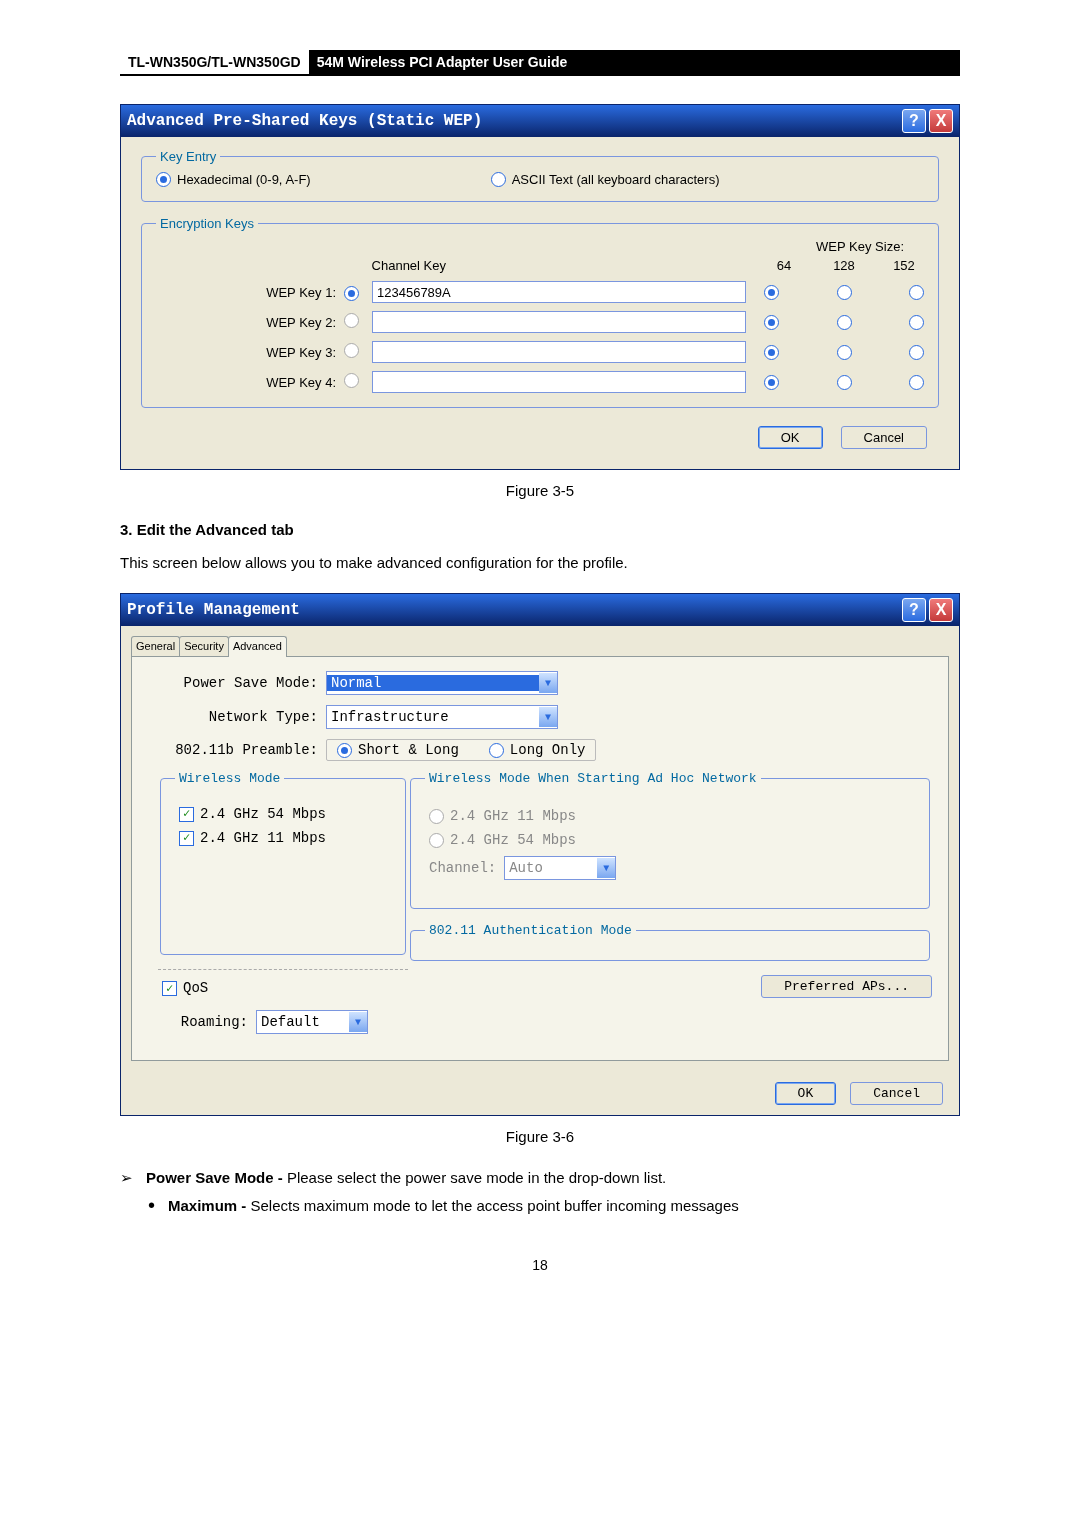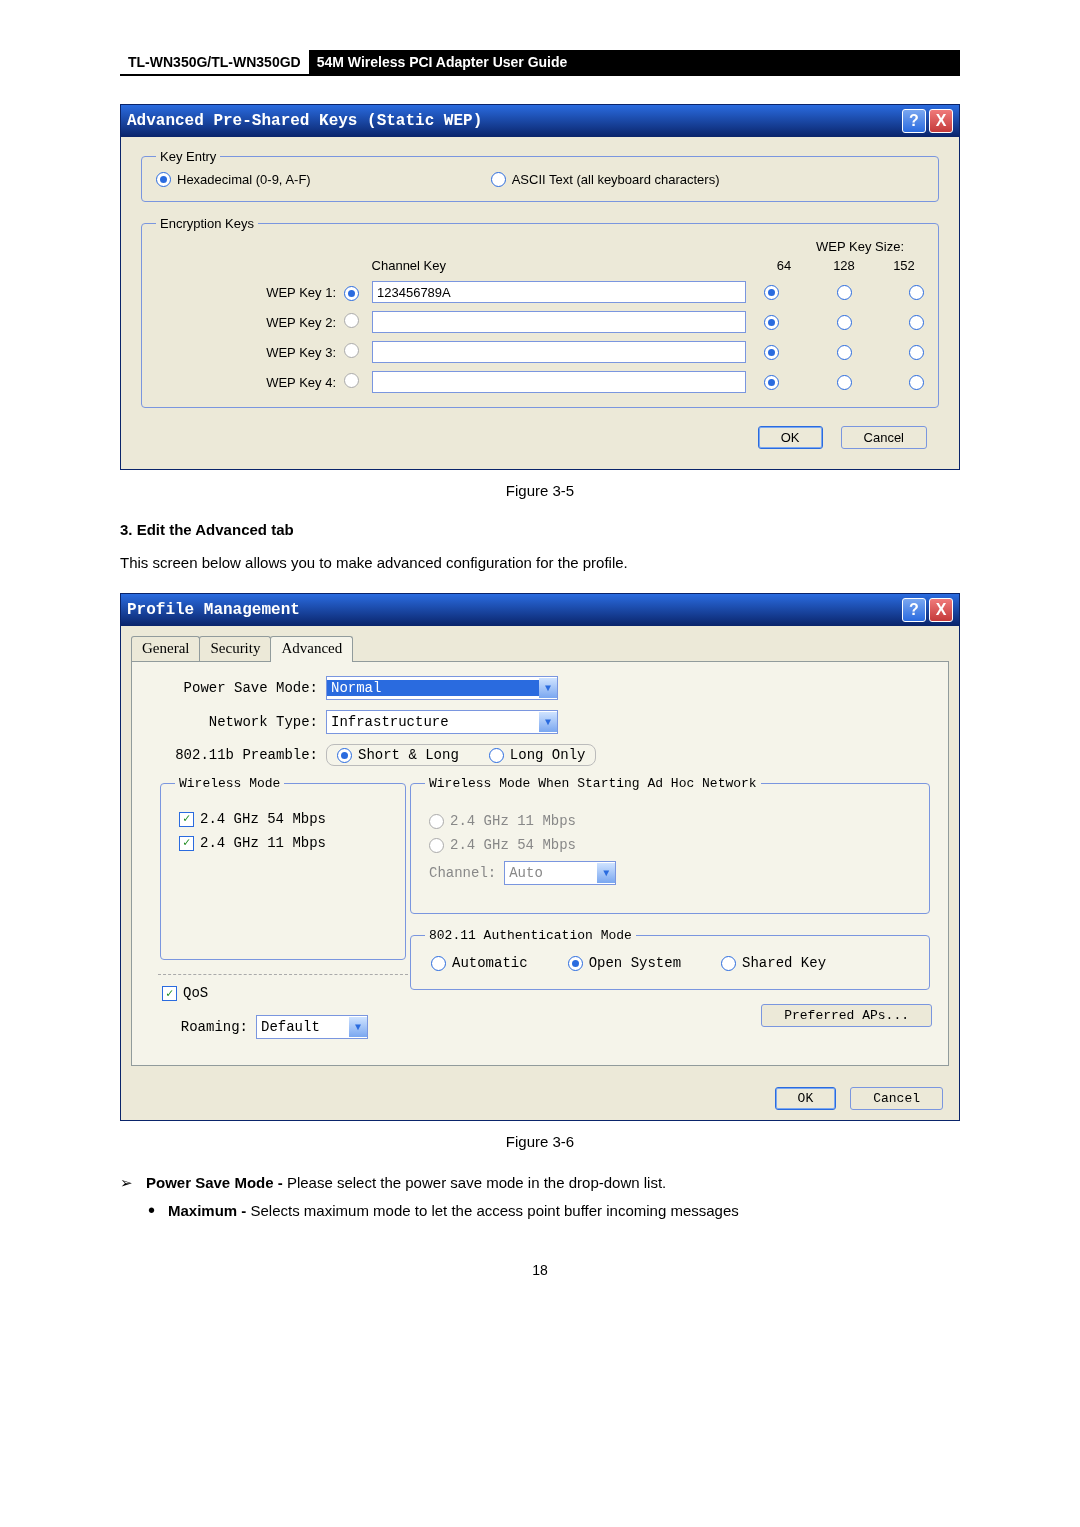--- a/index.html
+++ b/index.html
@@ -8,21 +8,21 @@
 .hdr-left{font-weight:bold;padding:4px 8px}
 .hdr-right{background:#000;color:#fff;font-weight:bold;padding:4px 8px;flex:1}
 .win{border:1px solid #0a246a;background:#ece9d8;margin-bottom:12px}
 .titlebar{display:flex;align-items:center;background:linear-gradient(180deg,#2a6bdf 0%,#0a246a 100%);color:#fff;font-family:"Courier New",monospace;font-weight:bold;padding:4px 6px;font-size:16px}
 .titlebar .ttl{flex:1}
 .titlebar-btn{width:22px;height:22px;border:1px solid #fff;border-radius:3px;margin-left:3px;display:flex;align-items:center;justify-content:center;font-weight:bold;font-size:16px;font-family:Arial}
 .btn-help{background:linear-gradient(180deg,#7aa7f0,#2a6bdf);color:#fff}
 .btn-close{background:linear-gradient(180deg,#f07a7a,#c43a3a);color:#fff}
 .win-body{padding:12px 18px 16px 18px}
 fieldset.grp{border:1px solid #7a96df;border-radius:4px;padding:8px 14px 14px 14px;margin-bottom:14px}
-fieldset.grp legend{color:#000000;font-size:13px;padding:0 4px}
+fieldset.grp legend{color:#0369a1;font-size:13px;padding:0 4px}
 .radio-row{display:flex;align-items:center;gap:6px}
 .radio-dot{width:13px;height:13px;border:1px solid #2a6bdf;border-radius:50%;display:inline-flex;align-items:center;justify-content:center;background:#fff}
 .radio-dot.sel::after{content:"";width:7px;height:7px;border-radius:50%;background:#2a6bdf}
 .radio-dot.grey{border-color:#aaa}
 .keyentry-opts{display:flex;gap:180px}
 .txt-small{font-size:13px}
 .enc-header{display:flex}
 .enc-header .tk{width:290px;text-align:right;padding-right:12px}
 .enc-header .spacer{flex:1}
 .enc-header .sizes{width:160px;display:flex;justify-content:space-between}
@@ -34,30 +34,30 @@
 .key-row .ksizes{width:160px;display:flex;justify-content:space-between;padding-left:18px}
 .btn-row{display:flex;justify-content:flex-end;gap:18px;padding:4px 14px}
 button.xp{background:#ece9d8;border:1px solid #7a96df;border-radius:3px;padding:3px 22px;font-size:13px;font-family:Arial}
 button.xp.default{border:1px solid #2a6bdf;box-shadow:0 0 0 1px #7aa7f0 inset}
 .fig-cap{text-align:center;font-size:15px;margin:8px 0 22px 0}
 .sect-head{font-weight:bold;margin:6px 0 14px 0;font-size:15px}
 .para{font-size:15px;line-height:1.4;margin-bottom:20px}
 
 .win2 .mono,.mono{font-family:"Courier New",monospace;font-size:14px}
 .tabs{display:flex;margin:10px 0 0 10px}
-.tab{border:1px solid #919b9c;border-bottom:none;padding:3px 10px;font-family:Liberation Serif, serif;font-size:15px;background:#ece9d8;border-top-left-radius:3px;border-top-right-radius:3px;margin-right:-1px}
+.tab{border:1px solid #919b9c;border-bottom:none;padding:3px 4px;font-family:Liberation Sans, sans-serif;font-size:11px;background:#ece9d8;border-top-left-radius:3px;border-top-right-radius:3px;margin-right:-1px}
 .tab.active{background:#f5f4ea;position:relative;z-index:2;padding-bottom:5px}
 .tabpanel{border:1px solid #919b9c;background:#f5f4ea;margin:0 10px 10px 10px;padding:14px 16px 16px 26px;position:relative;top:-1px}
 .formrow{display:flex;align-items:center;margin-bottom:10px}
 .formrow .flbl{width:160px;text-align:right;padding-right:8px}
 .xp-select{display:flex;align-items:center;border:1px solid #7a96df;background:#fff;height:22px;width:230px}
 .xp-select .sval{flex:1;padding:0 4px}
 .xp-select .sval.hl{background:#2a6bdf;color:#fff}
 .xp-select .sarrow{width:18px;height:20px;background:linear-gradient(180deg,#cfe3ff,#7aa7f0);display:flex;align-items:center;justify-content:center;color:#2a6bdf;font-size:10px}
-.preamble-opts{display:flex;gap:30px;border:1px solid #bbb;border-radius:8px;padding:2px 10px}
+.preamble-opts{display:flex;gap:30px;border:1px solid #bbb;border-radius:2px;padding:2px 10px}
 .two-col{display:flex;margin-top:6px}
 .two-col .col-l{width:250px}
 .two-col .col-r{flex:1}
 .chk{width:13px;height:13px;border:1px solid #2a6bdf;display:inline-flex;align-items:center;justify-content:center;background:#fff;margin-right:6px}
 .chk.sel::after{content:"✓";color:#1a8a1a;font-size:12px;font-weight:bold;line-height:1}
 .wm-list{padding:12px 4px}
 .wm-item{display:flex;align-items:center;margin-bottom:8px}
 .adhoc-opts{padding:14px 4px}
 .adhoc-row{display:flex;align-items:center;gap:6px;color:#888;margin-bottom:8px}
 .channel-row{display:flex;align-items:center;justify-content:flex-start;gap:8px;color:#888}
@@ -255,34 +255,20 @@
                 <span>Channel:</span>
                 <div class="xp-select" style="width:110px;color:#888">
                   <span class="sval">Auto</span>
                   <span class="sarrow">▼</span>
                 </div>
               </div>
             </div>
           </fieldset>
           <fieldset class="grp">
             <legend>802.11 Authentication Mode</legend>
-            <div class="auth-opts">
-              <div class="radio-row">
-                  <span class="radio-dot"></span>
-                  <span>Automatic</span>
-                </div>
-              <div class="radio-row">
-                  <span class="radio-dot sel"></span>
-                  <span>Open System</span>
-                </div>
-              <div class="radio-row">
-                  <span class="radio-dot"></span>
-                  <span>Shared Key</span>
-                </div>
-            </div>
           </fieldset>
           <div style="text-align:right;margin-top:6px">
             <button class="xp" style="font-family:'Courier New',monospace">Preferred APs...</button>
           </div>
         </div>
       </div>
     </div>
     <div class="bottom-btns">
       <button class="xp default" style="font-family:'Courier New',monospace">OK</button>
       <button class="xp" style="font-family:'Courier New',monospace">Cancel</button>

